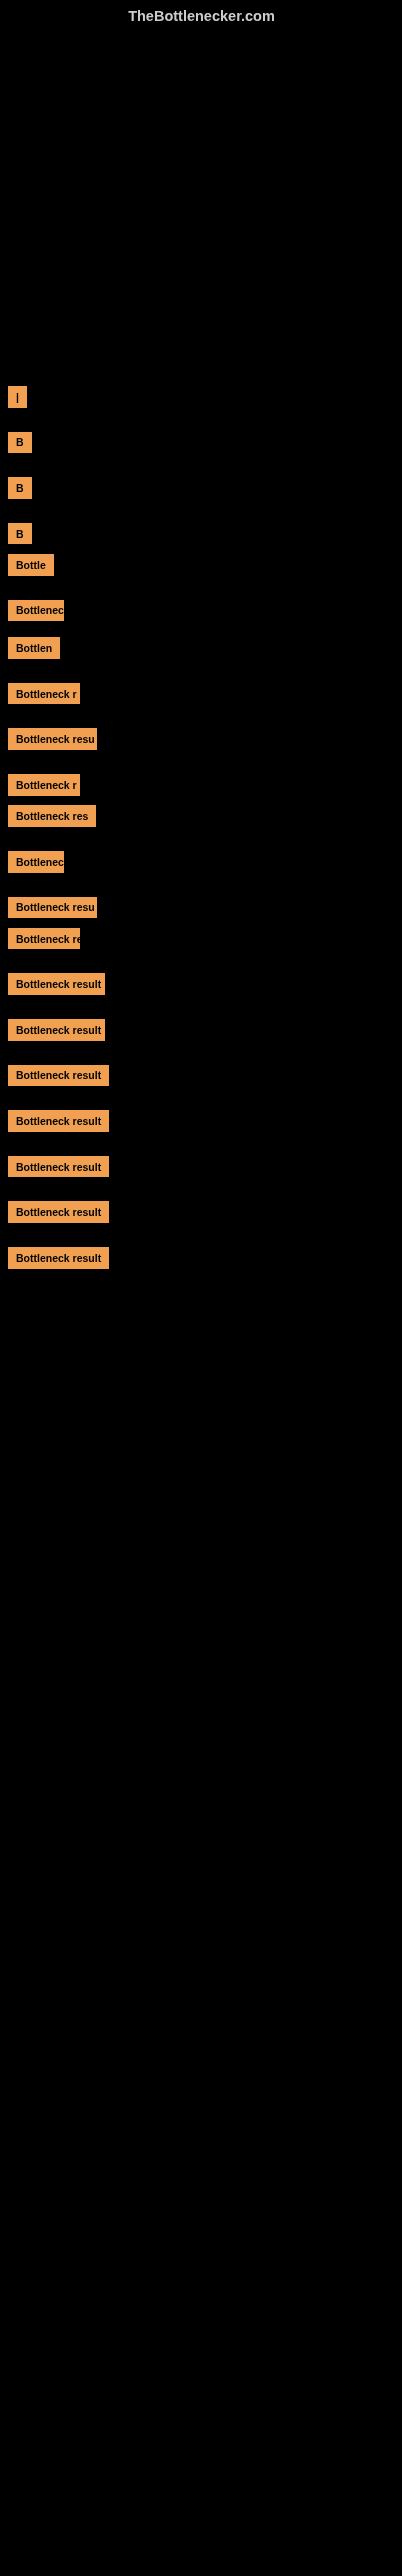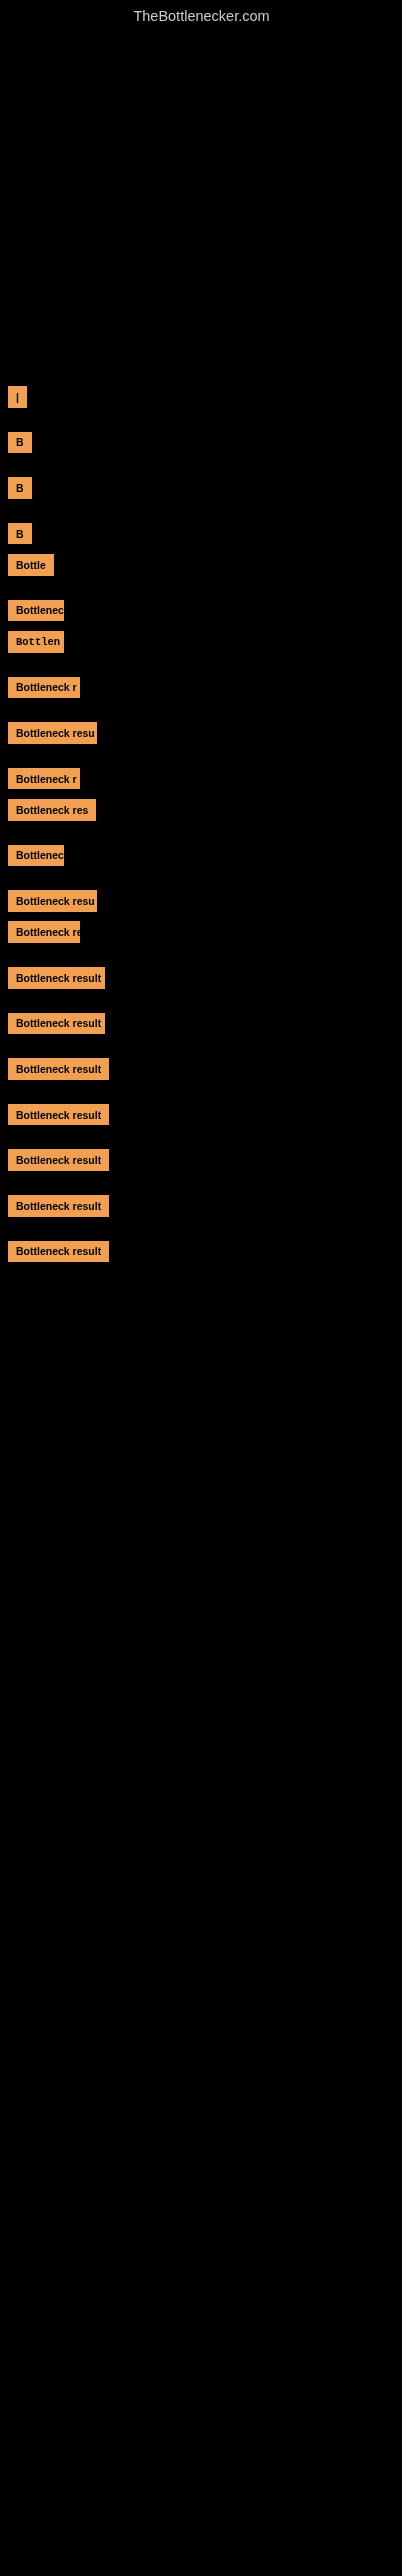--- a/index.html
+++ b/index.html
@@ -12,21 +12,21 @@
       width: 403px;
       min-height: 2576px;
       font-family: Arial, sans-serif;
       position: relative;
     }
     .site-title {
       text-align: center;
       color: #cccccc;
       font-size: 14.5px;
       padding: 8px 0;
-      font-weight: normal;
+      font-weight: bold;
     }
     .content-area {
       padding: 0 8px;
     }
     .bottleneck-item {
       margin-bottom: 9.7px;
       display: flex;
       align-items: center;
     }
     .bottleneck-label {
@@ -38,21 +38,21 @@
       white-space: nowrap;
       overflow: hidden;
     }
     
     .item-1  { margin-top: 354px; }
     .item-2  { margin-top: 24px; }
     .item-3  { margin-top: 24px; }
     .item-4  { margin-top: 24px; }
     .item-5  { margin-top: 8px; }
     .item-6  { margin-top: 24px; }
-    .item-7  { margin-top: 9px; font-family: Liberation Mono, monospace; }
+    .item-7  { margin-top: 16px; }
     .item-8  { margin-top: 24px; }
     .item-9  { margin-top: 24px; }
     .item-10 { margin-top: 24px; }
     .item-11 { margin-top: 8px; text-align: right; }
     .item-12 { margin-top: 24px; }
     .item-13 { margin-top: 24px; }
     .item-14 { margin-top: 8px; align-items: flex-end; }
     .item-15 { margin-top: 24px; }
     .item-16 { margin-top: 24px; }
     .item-17 { margin-top: 24px; }

